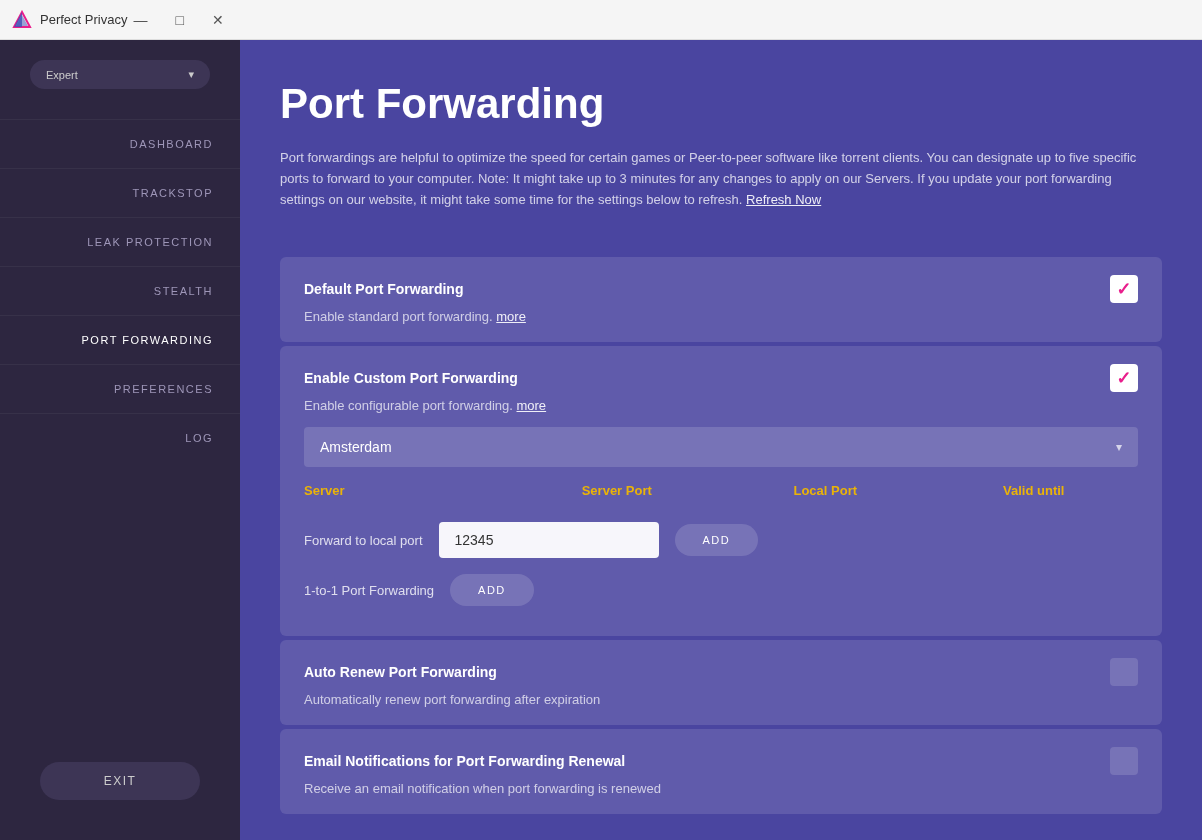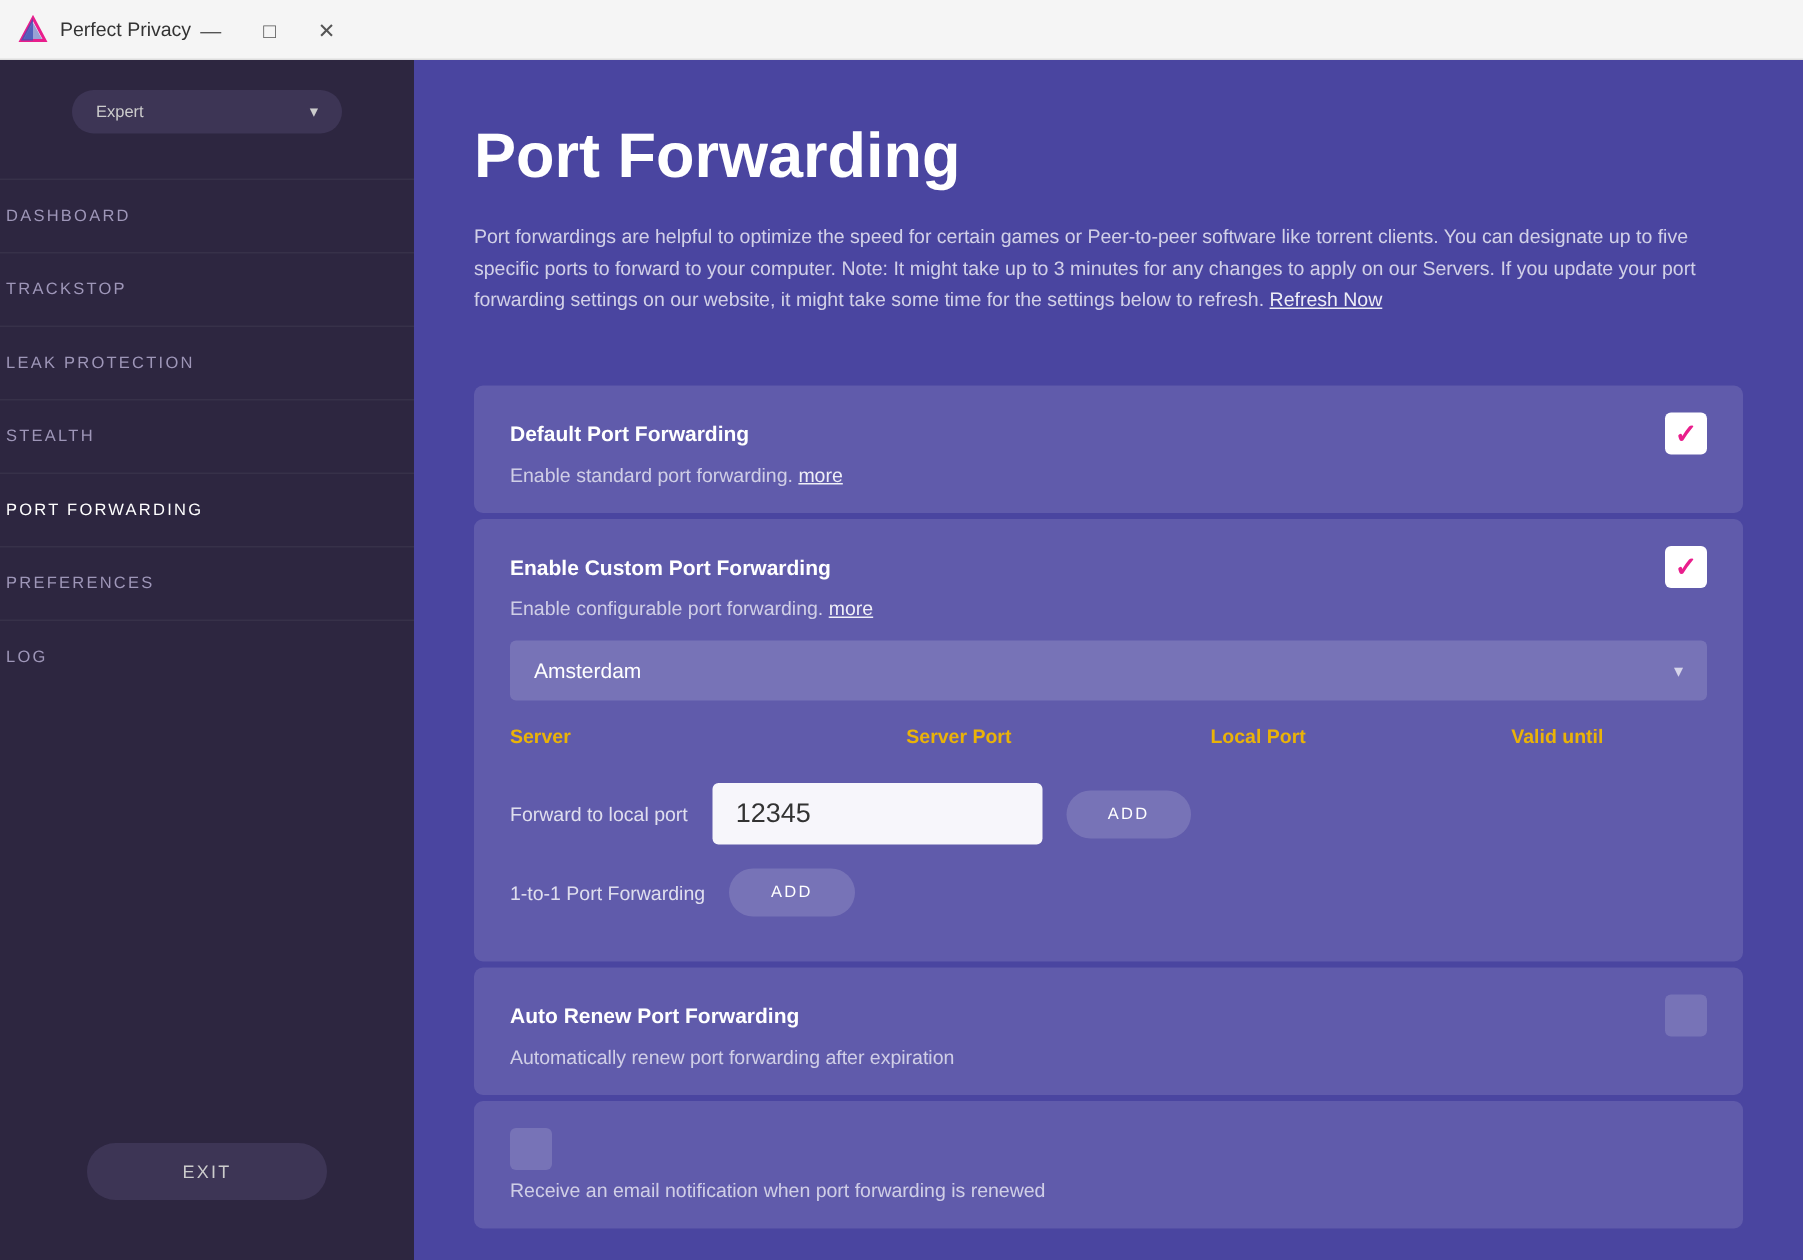--- a/index.html
+++ b/index.html
@@ -44,21 +44,21 @@
     }
 
     
     .app-container {
       display: flex;
       height: calc(840px - 40px);
     }
 
     
     .sidebar {
-      width: 276px;
+      width: 240px;
       background: #2d2640;
       display: flex;
       flex-direction: column;
       align-items: center;
       padding: 20px 0;
       flex-shrink: 0;
     }
 
     .sidebar-mode-btn {
       width: 180px;
@@ -81,23 +81,23 @@
       display: flex;
       flex-direction: column;
       flex: 1;
     }
 
     .nav-item {
       color: #9e96b8;
       font-size: 11px;
       letter-spacing: 1.5px;
       text-transform: uppercase;
-      padding: 18px 4px;
-      cursor: pointer;
-      text-align: left;
+      padding: 18px 27px;
+      cursor: pointer;
+      text-align: right;
       border-top: 1px solid rgba(255,255,255,0.05);
     }
     .nav-item.active { color: #fff; }
 
     .sidebar-exit {
       margin: 20px auto;
       width: 160px;
       background: #3d3555;
       color: #ccc;
       border: none;
@@ -242,21 +242,21 @@
     .port-label {
       font-size: 13px;
       color: rgba(255,255,255,0.8);
       white-space: nowrap;
     }
     .port-input {
       background: rgba(255,255,255,0.95);
       border: none;
       border-radius: 4px;
       padding: 10px 16px;
-      font-size: 18px;
+      font-size: 14px;
       color: #333;
       width: 220px;
     }
     .add-btn {
       background: rgba(255,255,255,0.15);
       border: none;
       border-radius: 20px;
       padding: 10px 28px;
       color: #fff;
       font-size: 11px;
@@ -402,19 +402,20 @@
     <div class="card">
       <div class="card-header">
         <span class="card-title">Auto Renew Port Forwarding</span>
         <div class="checkbox-unchecked"></div>
       </div>
       <div class="card-desc">Automatically renew port forwarding after expiration</div>
     </div>
 
     <div class="card">
       <div class="card-header">
+        <span class="card-title">Email Notifications for Port Forwarding Renewal</span>
         <div class="checkbox-unchecked"></div>
       </div>
       <div class="card-desc">Receive an email notification when port forwarding is renewed</div>
     </div>
 
   </div>
 </div>
 
 </body></html>

